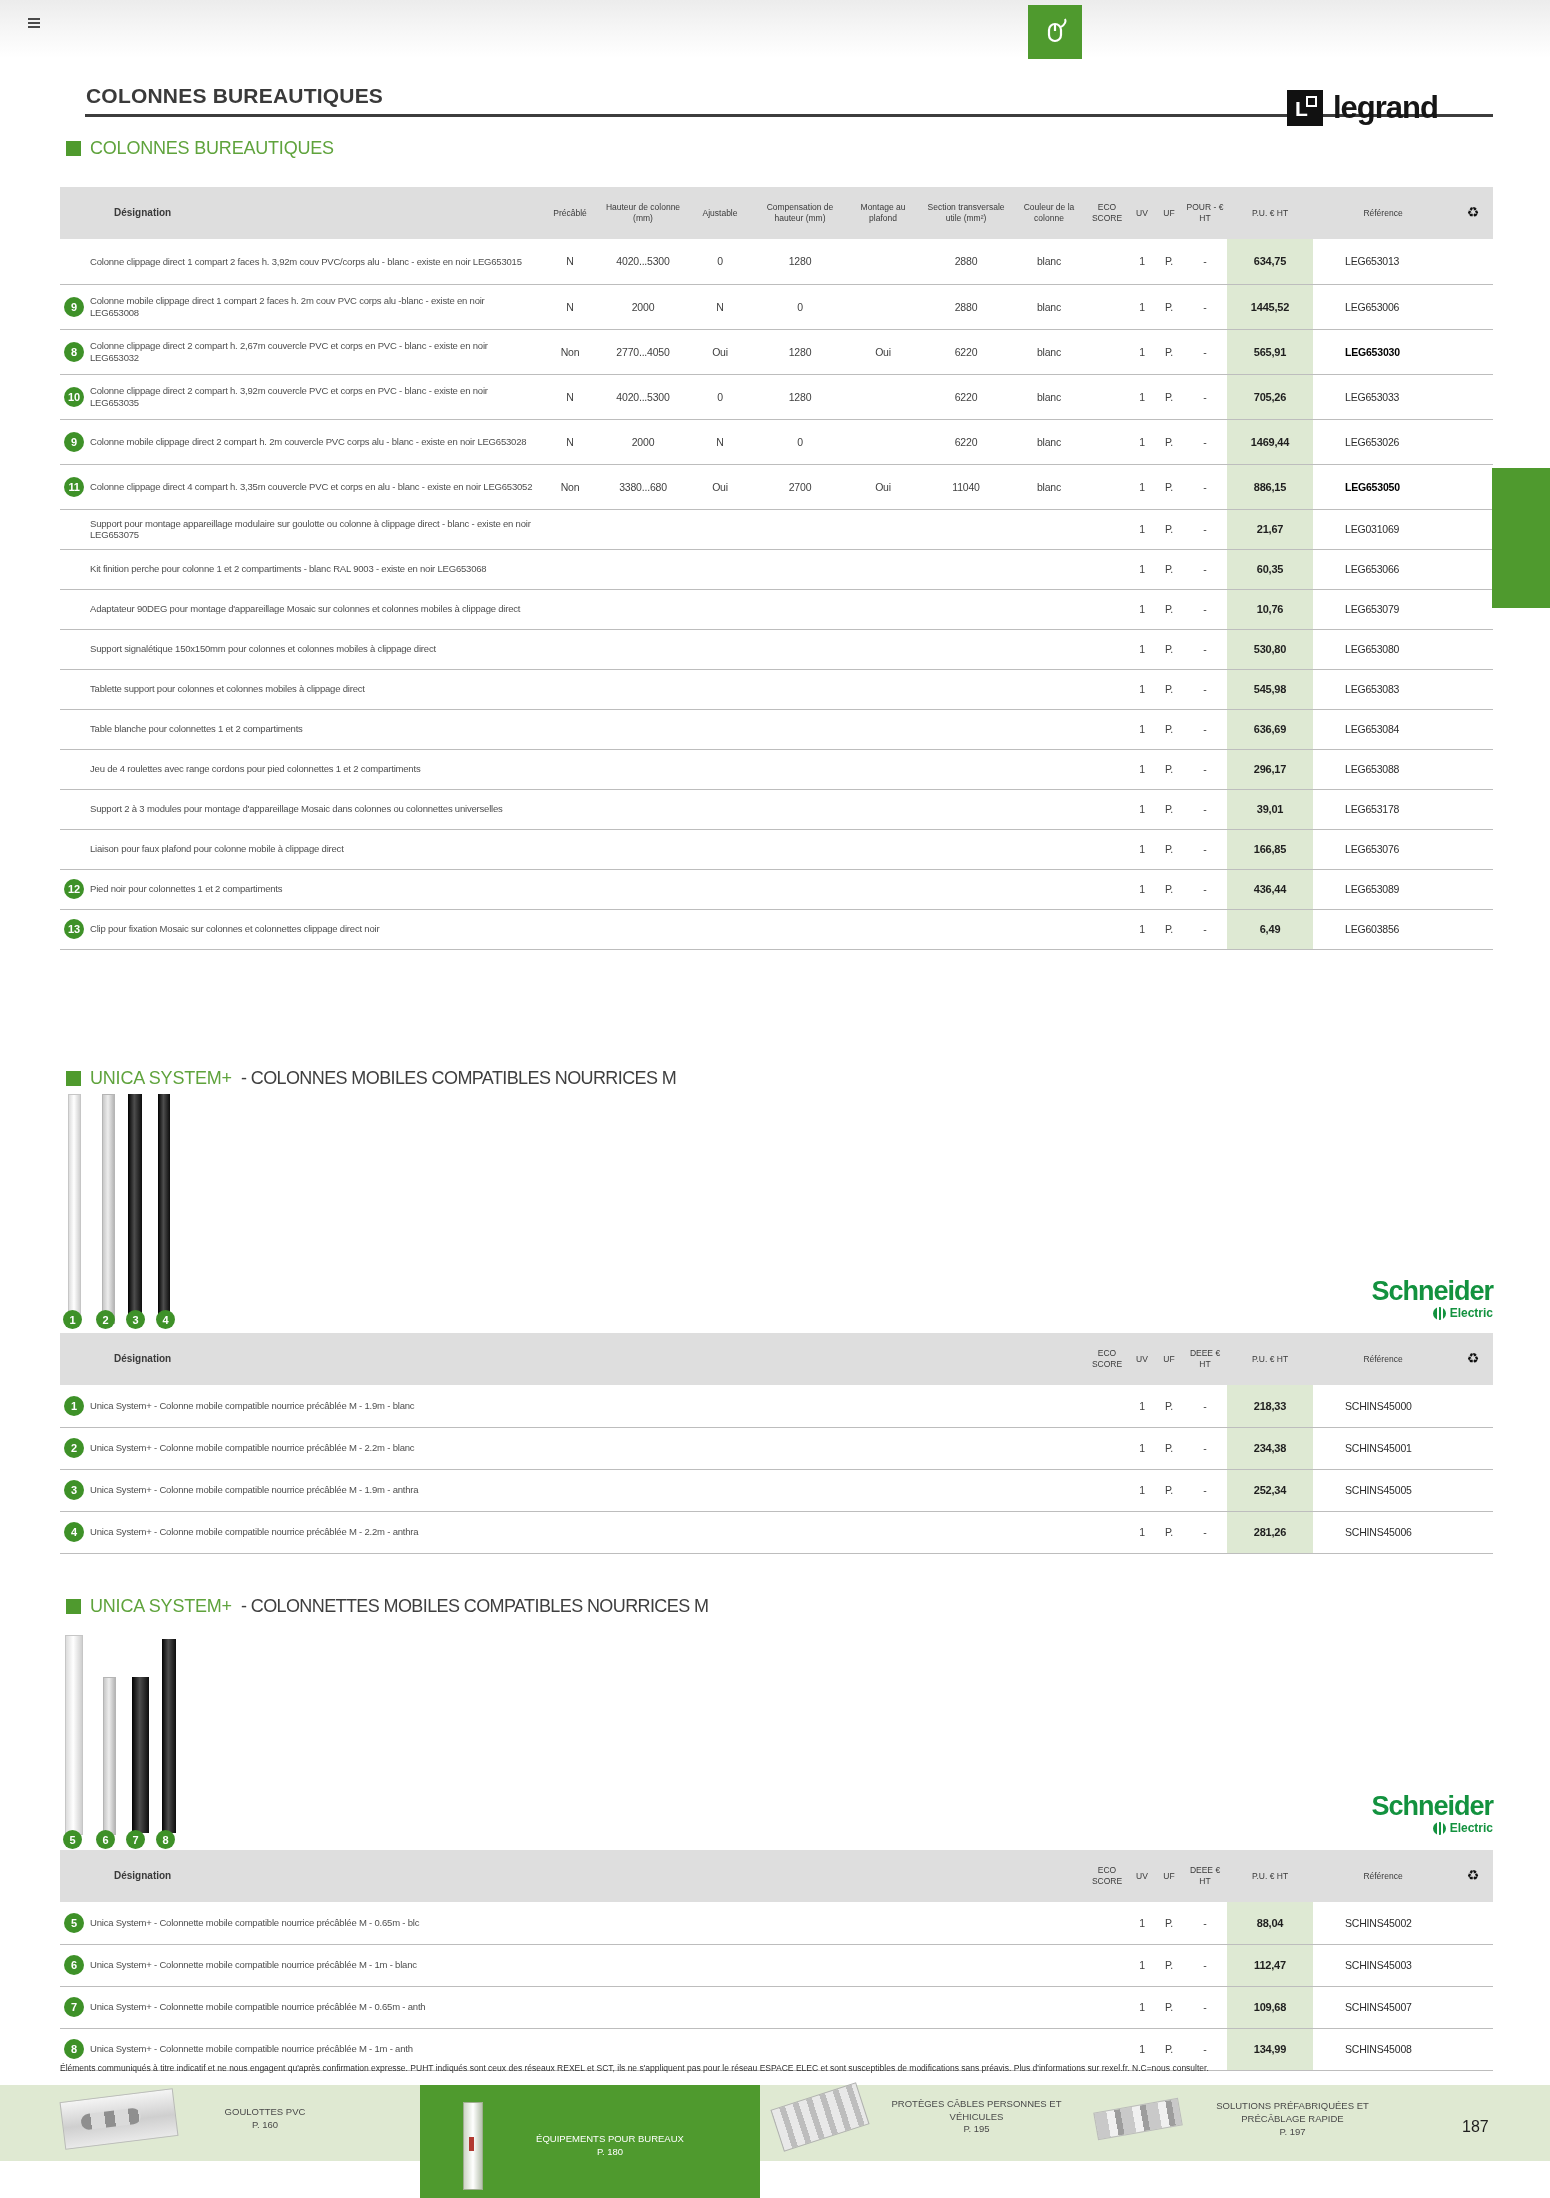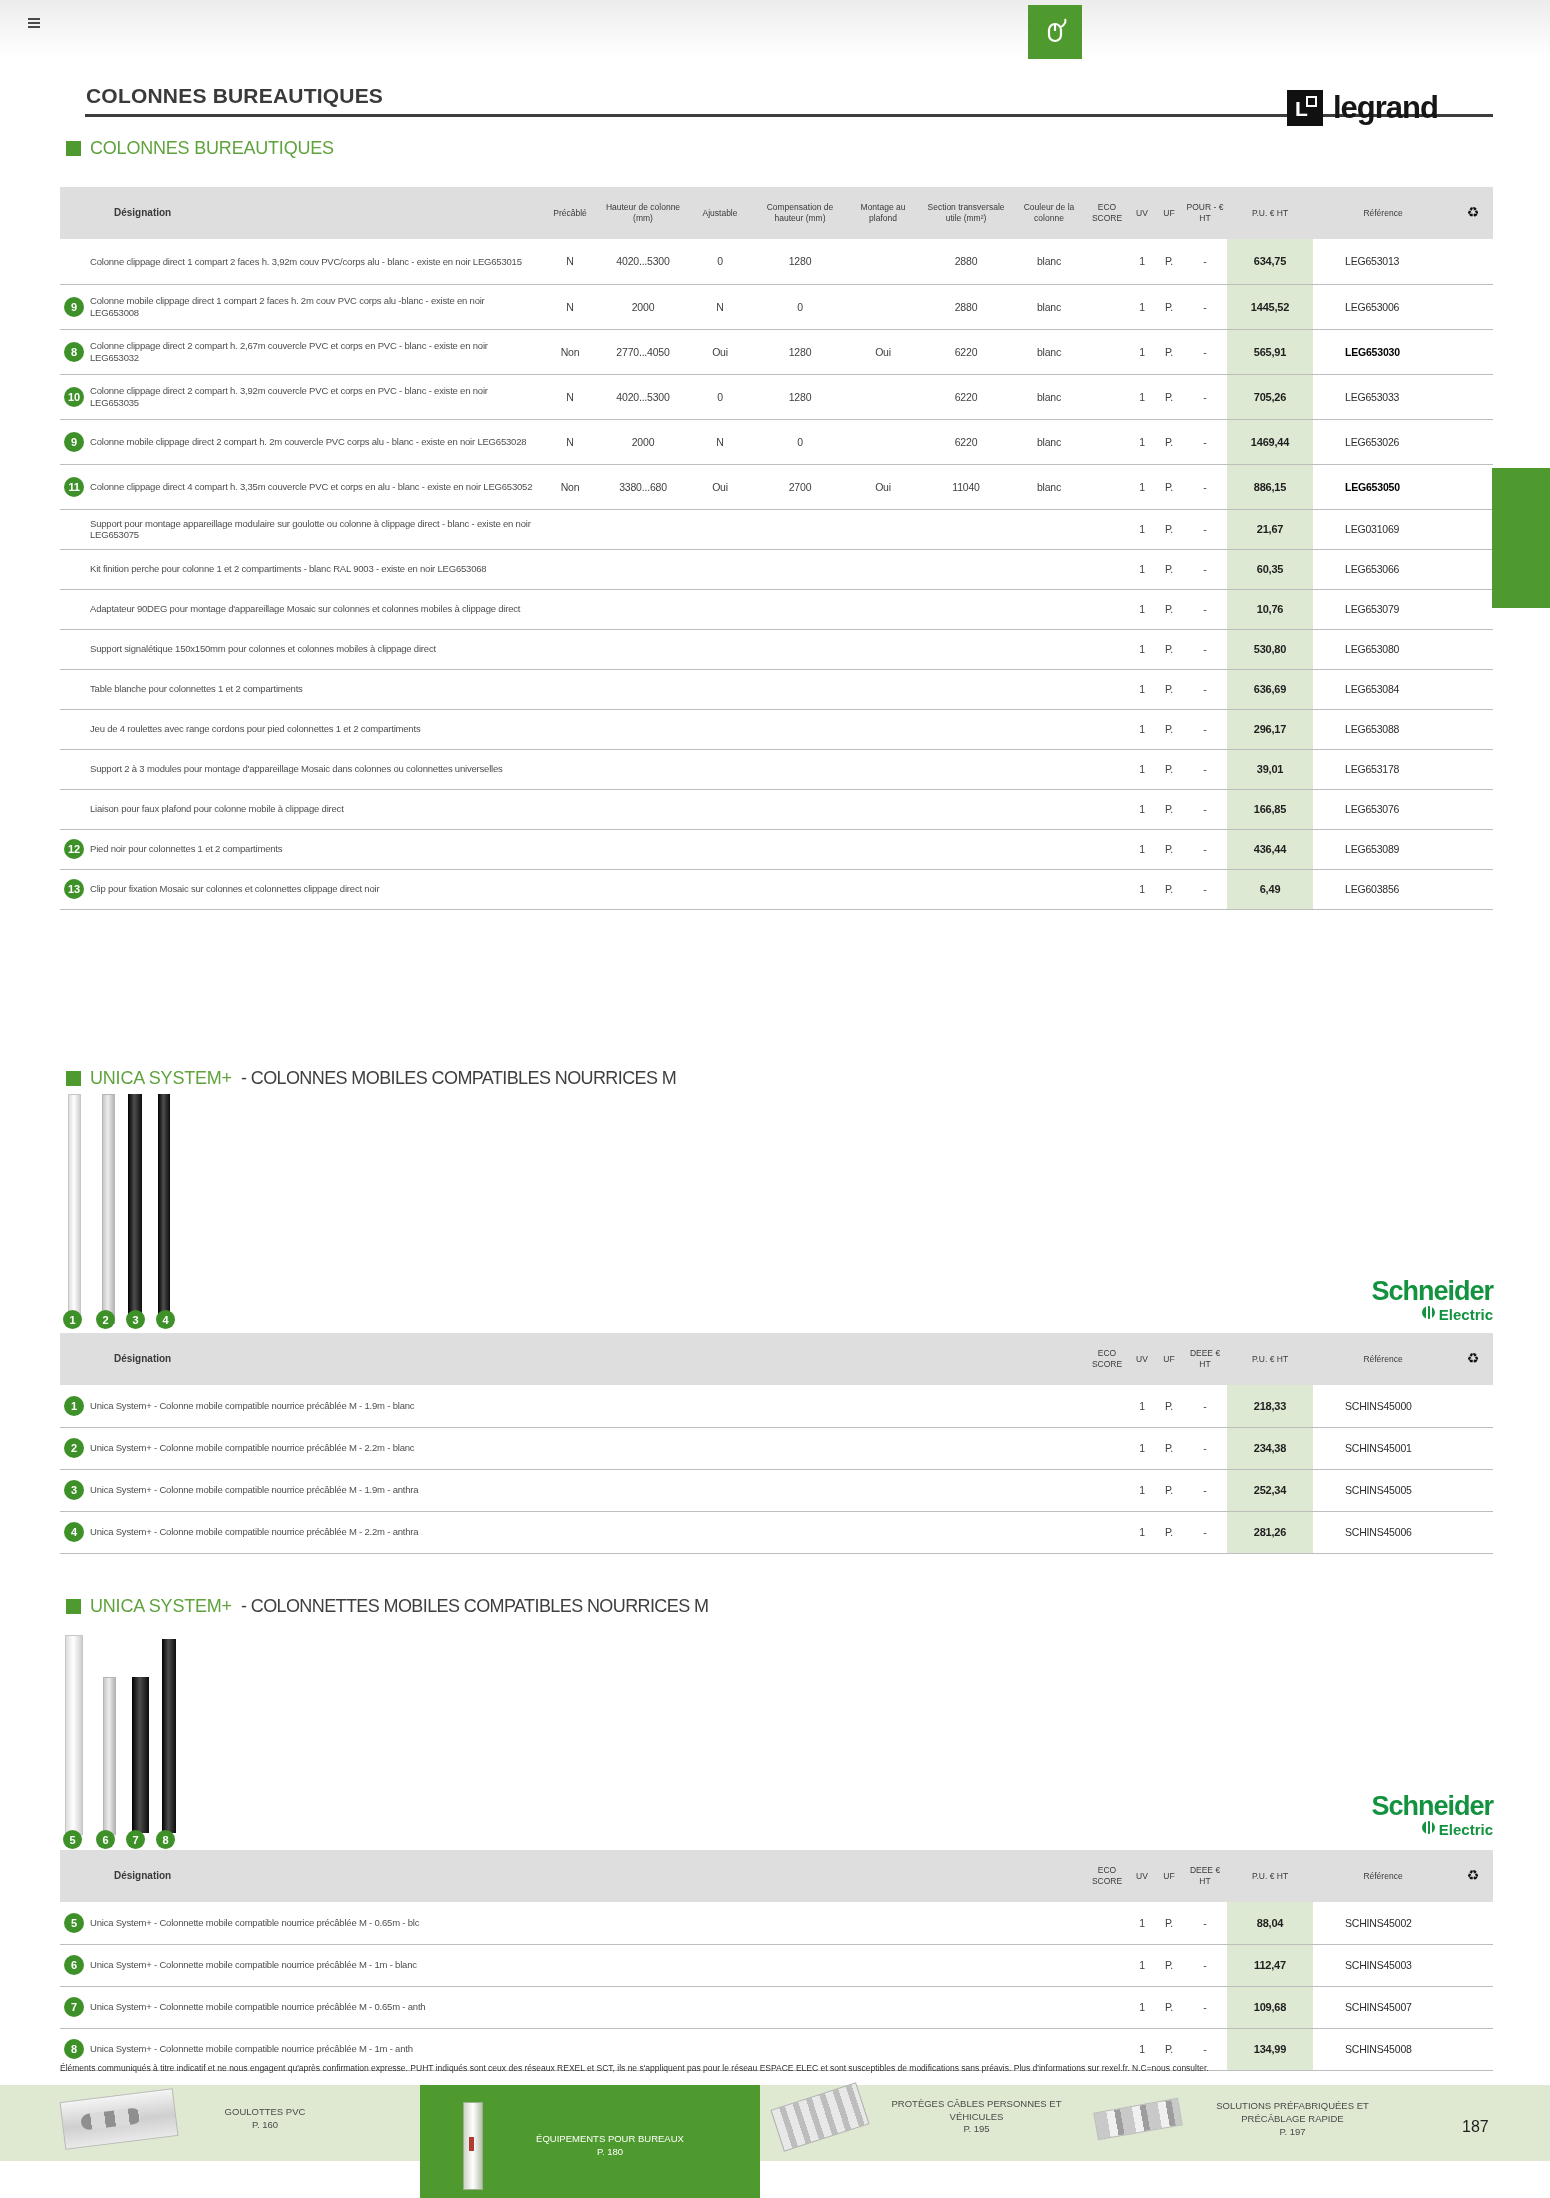--- a/index.html
+++ b/index.html
@@ -26,21 +26,21 @@
   .legrand{position:absolute;top:90px;left:1287px;display:flex;align-items:center;gap:10px;}
   .lg-mark{width:36px;height:36px;background:#111;color:#fff;font-weight:bold;font-size:21px;
     display:flex;align-items:center;justify-content:center;position:relative;}
   .lg-mark b{position:absolute;top:6px;right:6px;width:7px;height:7px;border:2px solid #fff;display:block;}
   .lg-mark span{position:absolute;left:8px;top:7px;}
   .lg-text{font-size:31px;font-weight:bold;color:#161616;letter-spacing:-1px;}
 
   
   .schneider{position:absolute;width:210px;text-align:right;}
   .s-name{font-size:27px;font-weight:bold;color:#13923f;letter-spacing:-1px;line-height:1;}
-  .s-sub{font-size:15px;font-weight:bold;color:#13923f;display:flex;justify-content:flex-end;align-items:flex-start;gap:4px;margin-top:1px;}
+  .s-sub{font-size:12px;font-weight:bold;color:#13923f;display:flex;justify-content:flex-end;align-items:center;gap:4px;margin-top:1px;}
   .s-glyph{width:13px;height:13px;border-radius:50%;display:inline-block;
     background:linear-gradient(90deg,#13923f 0 4px,#fff 4px 6px,#13923f 6px 8px,#fff 8px 10px,#13923f 10px);}
 
   
   table.cat{position:absolute;left:60px;border-collapse:collapse;table-layout:fixed;width:1433px;background:#fff;}
   .cat thead th{background:#dedede;font-weight:400;font-size:8.5px;color:#3a3a3a;text-align:center;
     vertical-align:middle;padding:4px 2px;line-height:1.25;height:44px;}
   .cat thead th.h-designation{text-align:left;font-weight:bold;font-size:10px;padding-left:26px;}
   .cat thead th.h-recycle{font-size:14px;color:#111;}
   .cat td{font-size:10.5px;color:#3f3f3f;text-align:center;vertical-align:middle;
@@ -360,20 +360,38 @@
           <td></td>
           <td>1</td>
           <td>P.</td>
           <td>-</td>
           <td class="c-pu">530,80</td>
           <td class="c-ref">LEG653080</td>
           <td></td>
         </tr>
         <tr class="r-acc">
           <td></td>
+          <td class="c-designation">Tablette support pour colonnes et colonnes mobiles à clippage direct</td>
+          <td></td>
+          <td></td>
+          <td></td>
+          <td></td>
+          <td></td>
+          <td></td>
+          <td></td>
+          <td></td>
+          <td>1</td>
+          <td>P.</td>
+          <td>-</td>
+          <td class="c-pu">545,98</td>
+          <td class="c-ref">LEG653083</td>
+          <td></td>
+        </tr>
+        <tr class="r-acc">
+          <td></td>
           <td class="c-designation">Table blanche pour colonnettes 1 et 2 compartiments</td>
           <td></td>
           <td></td>
           <td></td>
           <td></td>
           <td></td>
           <td></td>
           <td></td>
           <td></td>
           <td>1</td>

